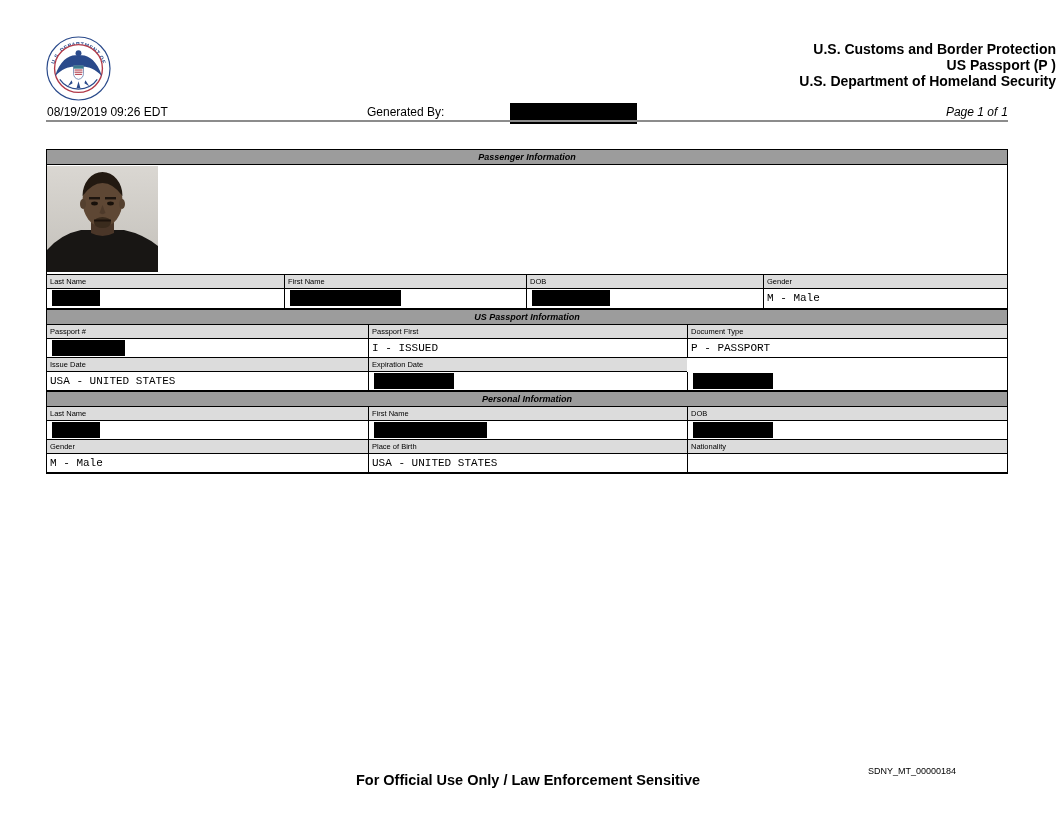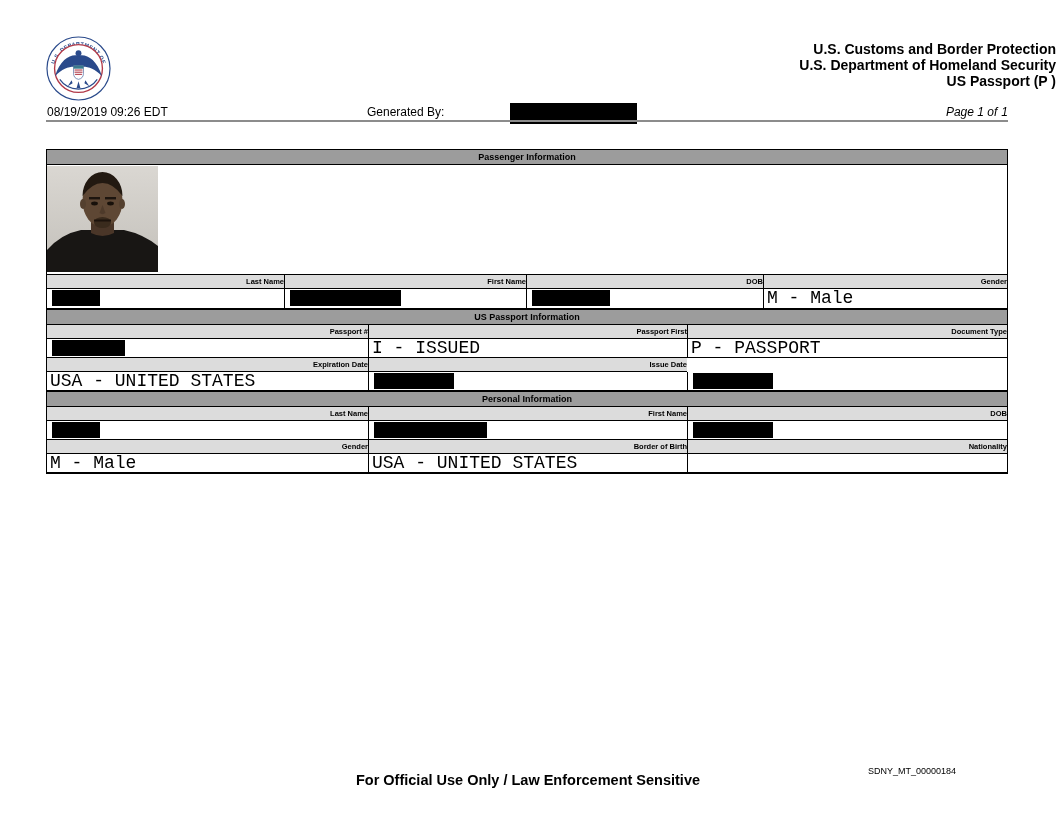--- a/index.html
+++ b/index.html
@@ -12,28 +12,28 @@
   .titleblock .tl{font-size:14px;line-height:16px;}
   .gen-date{position:absolute;left:47px;top:105px;font-size:12px;}
   .gen-by{position:absolute;left:367px;top:105px;font-size:12px;}
   .gen-redact{position:absolute;left:510px;top:103px;width:127px;height:21px;background:#000;}
   .page-of{position:absolute;right:48px;top:105px;font-size:12px;font-style:italic;}
   .page-num{display:inline-block;margin-left:4px;}
   .header-rule{position:absolute;left:46px;top:120px;width:962px;height:2px;background:#8c8c8c;}
 
   
   .doc-table{position:absolute;left:46px;top:149px;width:960px;border:1px solid #000;background:#fff;}
-  .secbar{background:#9c9c9c;border-top:1px solid #000;border-bottom:1px solid #000;height:14px;line-height:14px;text-align:center;font-size:9px;font-weight:bold;}
+  .secbar{background:#9c9c9c;border-top:1px solid #000;border-bottom:1px solid #000;height:14px;line-height:14px;text-align:center;font-size:9px;font-weight:bold;font-style:italic;}
   .secbar.first{border-top:none;}
   .photo-row{height:108px;border-bottom:1px solid #000;background:#fff;}
   .photo-row svg{display:block;margin:1px 0 0 0;}
   .grid4{display:grid;grid-template-columns:237px 242px 237px 244px;}
   .grid3{display:grid;grid-template-columns:321px 319px 320px;}
-  .lbl{box-sizing:border-box;background:#dcdcdc;border-bottom:1px solid #000;height:14px;font-size:7.5px;font-weight:bold;padding:2px 0 0 3px;overflow:hidden;text-align:right;}
-  .val{box-sizing:border-box;background:#fff;border-bottom:1px solid #000;height:19px;font-family:"Liberation Mono",monospace;font-size:18px;line-height:18px;padding-left:3px;overflow:hidden;white-space:nowrap;}
+  .lbl{box-sizing:border-box;background:#dcdcdc;border-bottom:1px solid #000;height:14px;font-size:7.5px;font-weight:normal;padding:2px 0 0 3px;overflow:hidden;}
+  .val{box-sizing:border-box;background:#fff;border-bottom:1px solid #000;height:19px;font-family:"Liberation Mono",monospace;font-size:11px;line-height:18px;padding-left:3px;overflow:hidden;white-space:nowrap;}
   .val.tall{height:20px;line-height:19px;}
   .lbl+.lbl,.val+.val{border-left:1px solid #000;}
   .val:last-child{border-right:none;}
   .redact{background:#000;height:16px;margin:1px 0 0 2px;}
 
   
   .fouo{position:absolute;left:0;top:772px;width:1056px;text-align:center;font-size:14.5px;font-weight:bold;}
   .bates{position:absolute;left:868px;top:766px;font-size:9px;}
 </style>
 </head>
@@ -62,22 +62,22 @@
       <rect x="29" y="34" width="8" height="1.1" fill="#b23a48"></rect>
       <rect x="29" y="36.2" width="8" height="1.1" fill="#b23a48"></rect>
       <rect x="29.5" y="38.4" width="7" height="1.1" fill="#b23a48"></rect>
       <path d="M26,45 l-4,6 l5,-3 Z M40,45 l4,6 l-5,-3 Z M33,46 l-2,7 l4,0 Z" fill="#2a4a8b"></path>
       <path d="M14,44 q6,9 19,10 q13,-1 19,-10" fill="none" stroke="#2a4a8b" stroke-width="1.2"></path>
     </g>
   </svg>
 
   <div class="titleblock">
     <div class="tl">U.S. Customs and Border Protection</div>
+    <div class="tl">US Passport (P )</div>
     <div class="tl">U.S. Department of Homeland Security</div>
-    <div class="tl">US Passport (P )</div>
   </div>
 
   <div class="gen-date">08/19/2019 09:26 EDT</div>
   <div class="gen-by">Generated By:</div>
   <div class="gen-redact"></div>
   <div class="page-of"><span>Page 1 of</span><span class="page-num">1</span></div>
   <div class="header-rule"></div>
 
   <div class="doc-table">
 
@@ -135,22 +135,22 @@
       <div class="lbl">Document Type</div>
     </div>
     <div class="grid3">
       <div class="val">
           <div class="redact" style="width:73px"></div>
         </div>
       <div class="val">I - ISSUED</div>
       <div class="val">P - PASSPORT</div>
     </div>
     <div class="grid3">
+      <div class="lbl">Issue Date</div>
       <div class="lbl">Expiration Date</div>
-      <div class="lbl">Issue Date</div>
     </div>
     <div class="grid3">
       <div class="val">USA - UNITED STATES</div>
       <div class="val">
           <div class="redact" style="width:80px"></div>
         </div>
       <div class="val">
           <div class="redact" style="width:80px"></div>
         </div>
     </div>
@@ -168,21 +168,21 @@
         </div>
       <div class="val">
           <div class="redact" style="width:113px"></div>
         </div>
       <div class="val">
           <div class="redact" style="width:80px"></div>
         </div>
     </div>
     <div class="grid3">
       <div class="lbl">Gender</div>
-      <div class="lbl">Border of Birth</div>
+      <div class="lbl">Place of Birth</div>
       <div class="lbl">Nationality</div>
     </div>
     <div class="grid3">
       <div class="val">M - Male</div>
       <div class="val">USA - UNITED STATES</div>
       <div class="val"></div>
     </div>
 
   </div>
 

